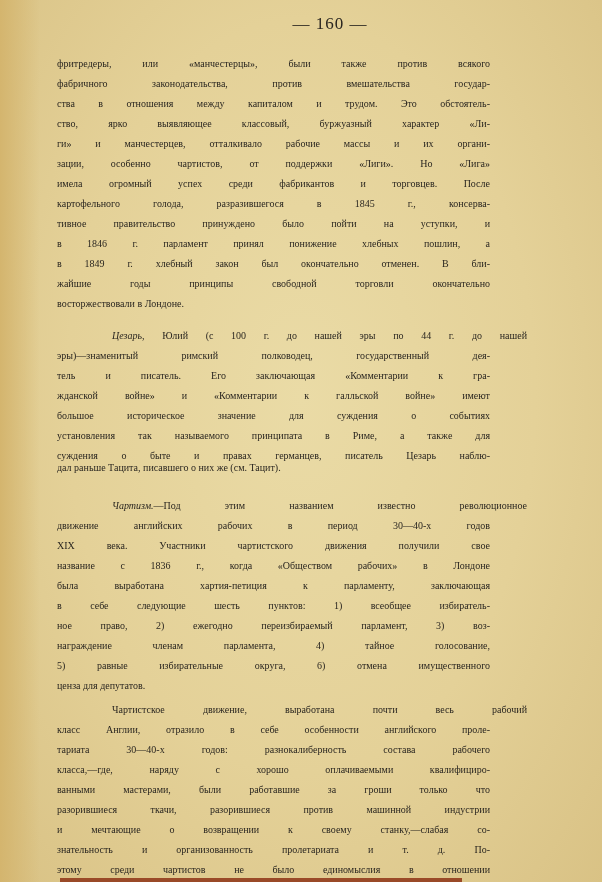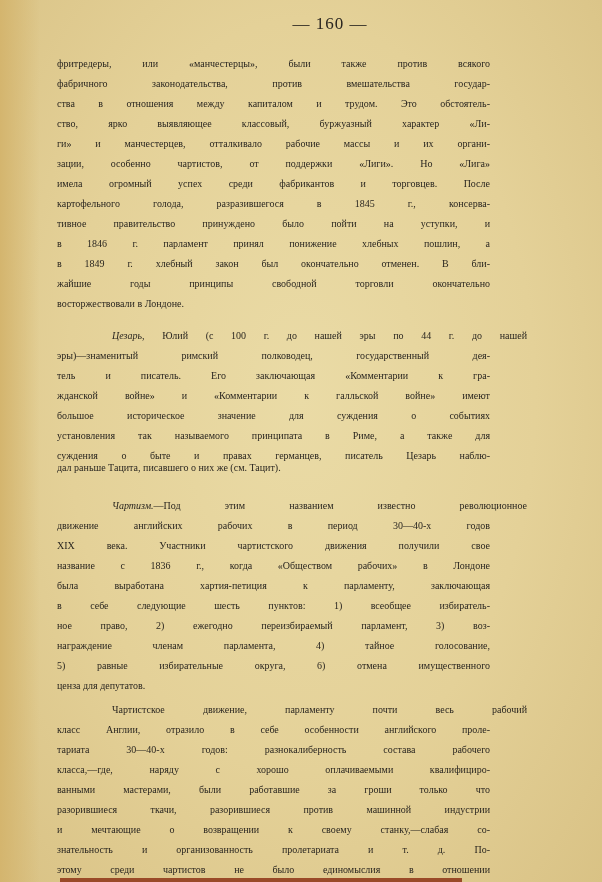--- a/index.html
+++ b/index.html
@@ -82,21 +82,21 @@
     <div class="line" style="top:60px">название с 1836 г., когда «Обществом рабочих» в Лондоне</div>
     <div class="line" style="top:80px">была выработана хартия-петиция к парламенту, заключающая</div>
     <div class="line" style="top:100px">в себе следующие шесть пунктов: 1) всеобщее избиратель-</div>
     <div class="line" style="top:120px">ное право, 2) ежегодно переизбираемый парламент, 3) воз-</div>
     <div class="line" style="top:140px">награждение членам парламента, 4) тайное голосование,</div>
     <div class="line" style="top:160px">5) равные избирательные округа, 6) отмена имущественного</div>
     <div class="line last" style="top:180px">ценза для депутатов.</div>
   </div>
 
   <div class="text" style="top:700px">
-    <div class="line indent" style="top:0px">Чартистское движение, парламенту почти весь рабочий</div>
+    <div class="line indent" style="top:0px">Чартистское движение, выработана почти весь рабочий</div>
     <div class="line" style="top:20px">класс Англии, отразило в себе особенности английского проле-</div>
     <div class="line" style="top:40px">тариата 30—40-х годов: разнокалиберность состава рабочего</div>
     <div class="line" style="top:60px">класса,—где, наряду с хорошо оплачиваемыми квалифициро-</div>
     <div class="line" style="top:80px">ванными мастерами, были работавшие за гроши только что</div>
     <div class="line" style="top:100px">разорившиеся ткачи, разорившиеся против машинной индустрии</div>
     <div class="line" style="top:120px">и мечтающие о возвращении к своему станку,—слабая со-</div>
     <div class="line" style="top:140px">знательность и организованность пролетариата и т. д. По-</div>
     <div class="line" style="top:160px">этому среди чартистов не было единомыслия в отношении</div>
   </div>
 

